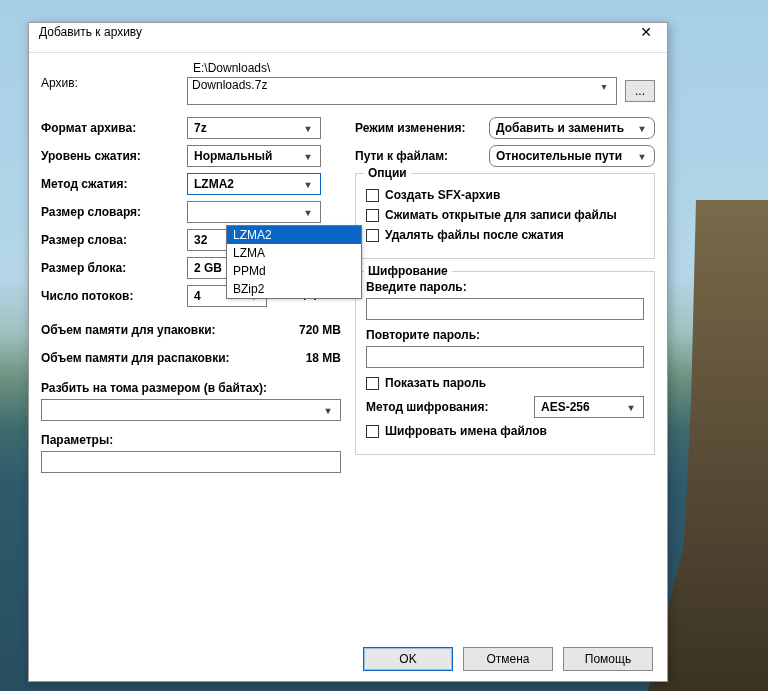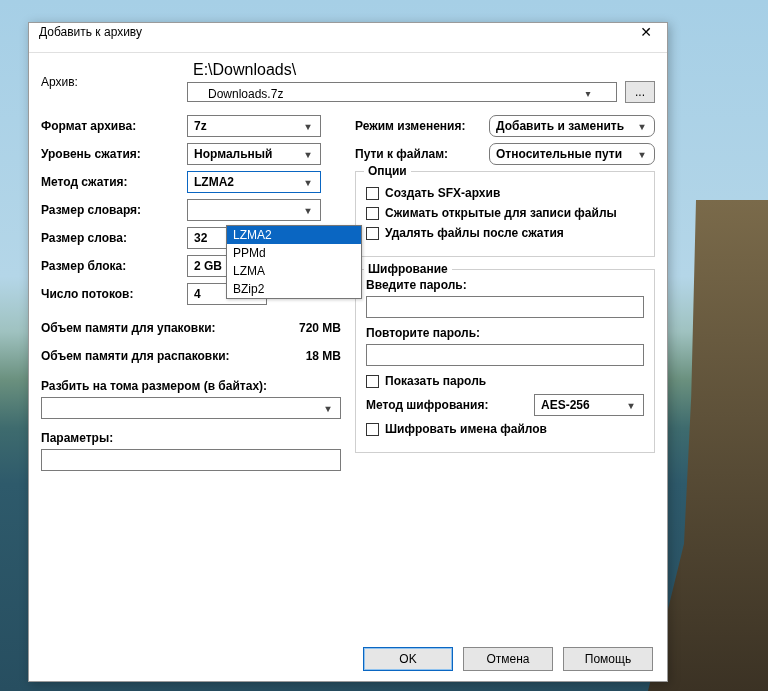--- a/index.html
+++ b/index.html
@@ -33,24 +33,24 @@
     height: 30px; display: flex; align-items: center;
     padding: 0 8px 12px 10px; border-bottom: 1px solid #e0e0e0;
   }
   .title { flex: 1; font-size: 12px; }
   .close-x { font-size: 14px; width: 26px; height: 20px; display: flex; align-items: center; justify-content: center; cursor: default; }
   .content { flex: 1; padding: 8px 12px 6px 12px; position: relative; }
   .row { display: flex; align-items: center; margin-bottom: 6px; min-height: 22px; }
   .lbl { color: #000; }
   .left-lbl { width: 146px; }
   .right-lbl { width: 120px; }
-  .path { font-size: 16px; margin-left: 6px; margin-bottom: 2px; }
+  .path { font-size: 12px; margin-left: 6px; margin-bottom: 2px; }
   .archivebox {
-    flex: 1; height: 20px; border: 1px solid #7a7a7a; background: #fff;
-    display: flex; align-items: flex-end; padding: 0 20px; position: relative;
+    flex: 1; height: 28px; border: 1px solid #7a7a7a; background: #fff;
+    display: flex; align-items: flex-start; padding: 0 4px; position: relative;
   }
   .archivebox .chev { margin-left: auto; }
   .browse-btn {
     width: 30px; height: 22px; margin-left: 8px; border: 1px solid #888;
     background: #e6e6e6; display: flex; align-items: center; justify-content: center;
   }
   .sel {
     height: 22px; border: 1px solid #7a7a7a; background: #fff;
     display: flex; align-items: center; padding: 0 4px 0 6px; position: relative;
   }
@@ -255,22 +255,22 @@
           <div class="optrow" style="margin-top:6px;">
             <div class="chk"></div>
             <span>Шифровать имена файлов</span>
           </div>
         </div>
       </div>
     </div>
 
     <div class="drop">
       <div class="drop-item sel-item">LZMA2</div>
+      <div class="drop-item">LZMA</div>
       <div class="drop-item">PPMd</div>
-      <div class="drop-item">LZMA</div>
       <div class="drop-item">BZip2</div>
     </div>
   </div>
 
   <div class="btnbar">
     <div class="btn default">
         <span>OK</span>
       </div>
     <div class="btn">
         <span>Отмена</span>

